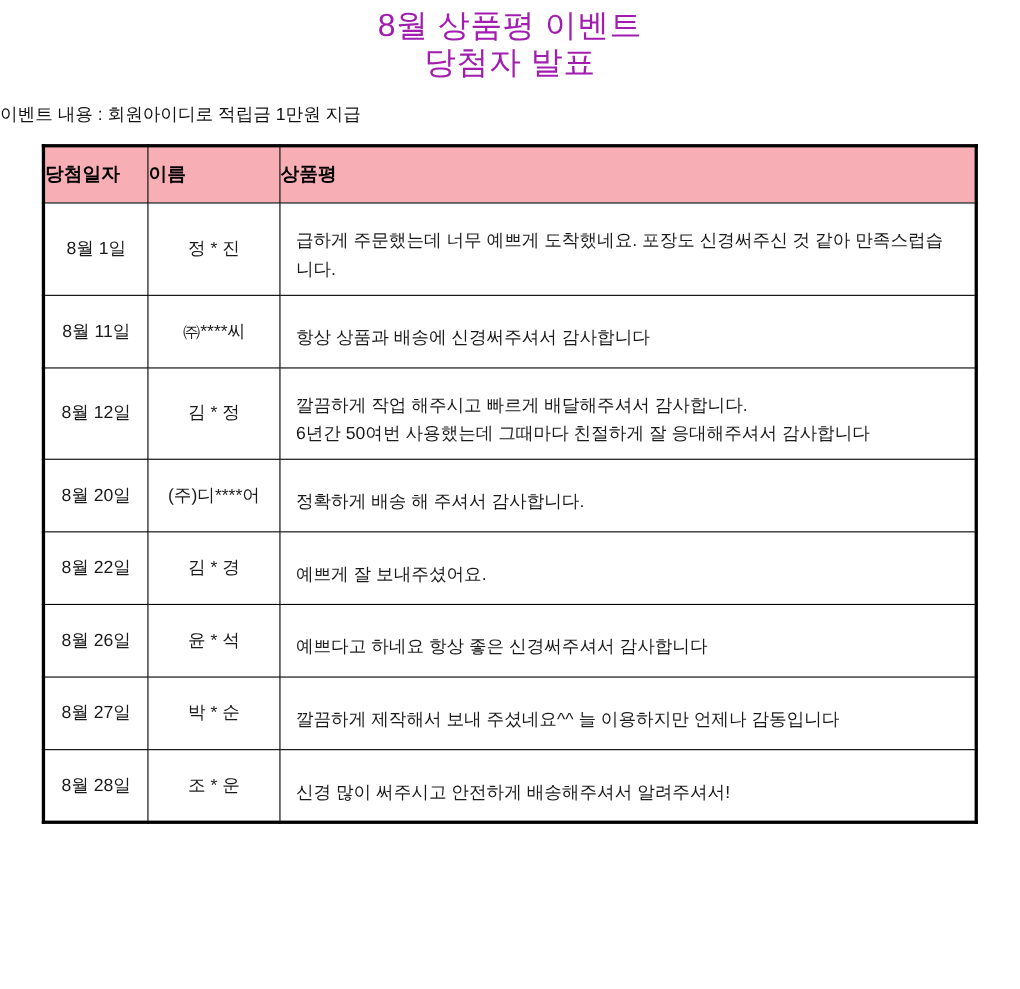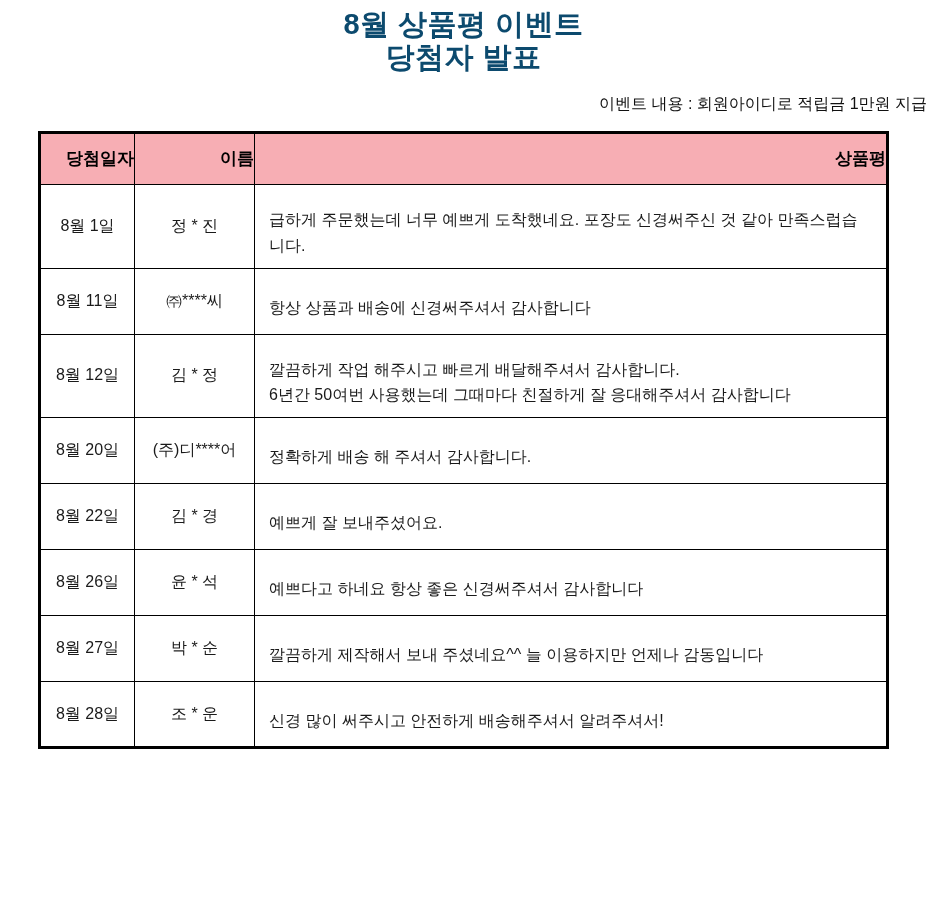--- a/index.html
+++ b/index.html
@@ -9,29 +9,29 @@
     height: 899px;
     overflow: hidden;
     font-family: "Liberation Sans", "DejaVu Sans", sans-serif;
     color: #000000;
   }
   .page { padding-top: 8px; }
 
   .title {
     text-align: center;
     font-size: 29px;
-    font-weight: 700;
+    font-weight: 400;
     line-height: 1.15;
     letter-spacing: 0.5px;
-    color: #0c4a6e;
+    color: #a21caf;
   }
   .title-line { display: block; }
 
   .subtitle {
-    text-align: right;
+    text-align: left;
     font-size: 16px;
     margin-top: 19px;
     color: #111111;
   }
 
   table.winner-table {
     margin: 16px 0 0 38px;
     width: 851px;
     border-collapse: collapse;
     table-layout: fixed;
@@ -40,21 +40,21 @@
   .winner-table th,
   .winner-table td {
     border: 1px solid var(--border-color, #000);
     vertical-align: middle;
   }
   .winner-table thead th {
     height: 52px;
     background: var(--header-bg, #F7AEB4);
     font-size: 17px;
     font-weight: 700;
-    text-align: right;
+    text-align: left;
     color: #000000;
   }
   .col-date   { width: 95px;  }
   .col-name   { width: 120px; }
   .col-review { width: auto;  }
 
   .winner-table tbody td {
     height: 66px;
     font-size: 16px;
     color: #1a1a1a;

